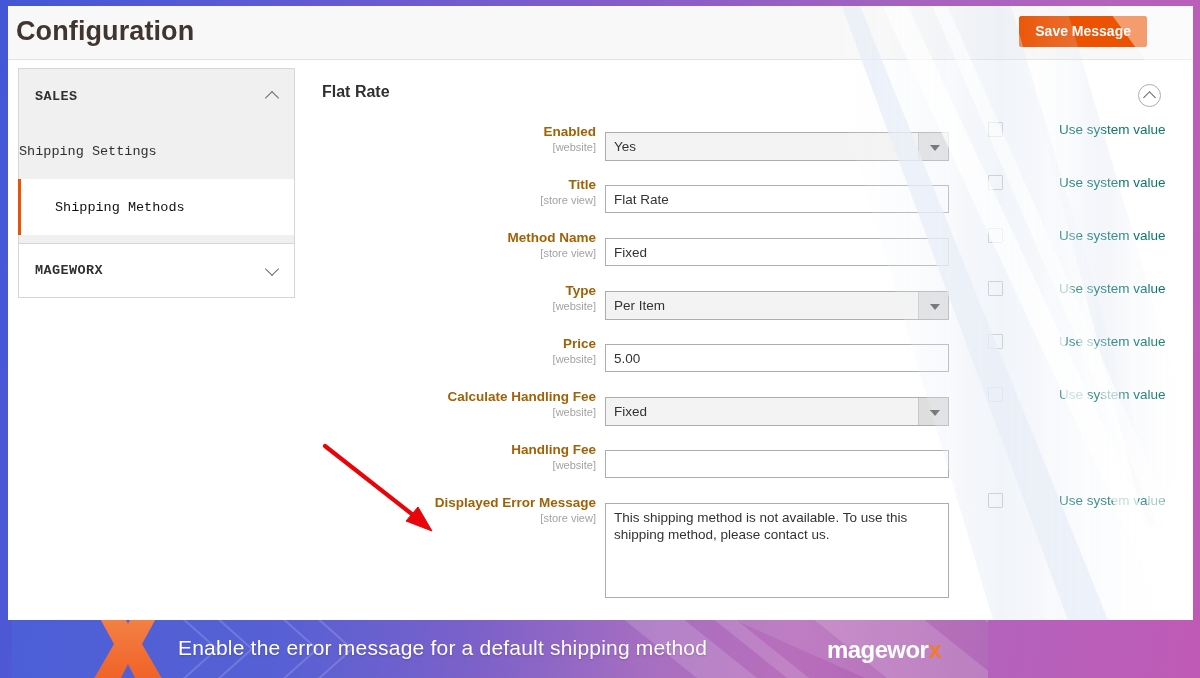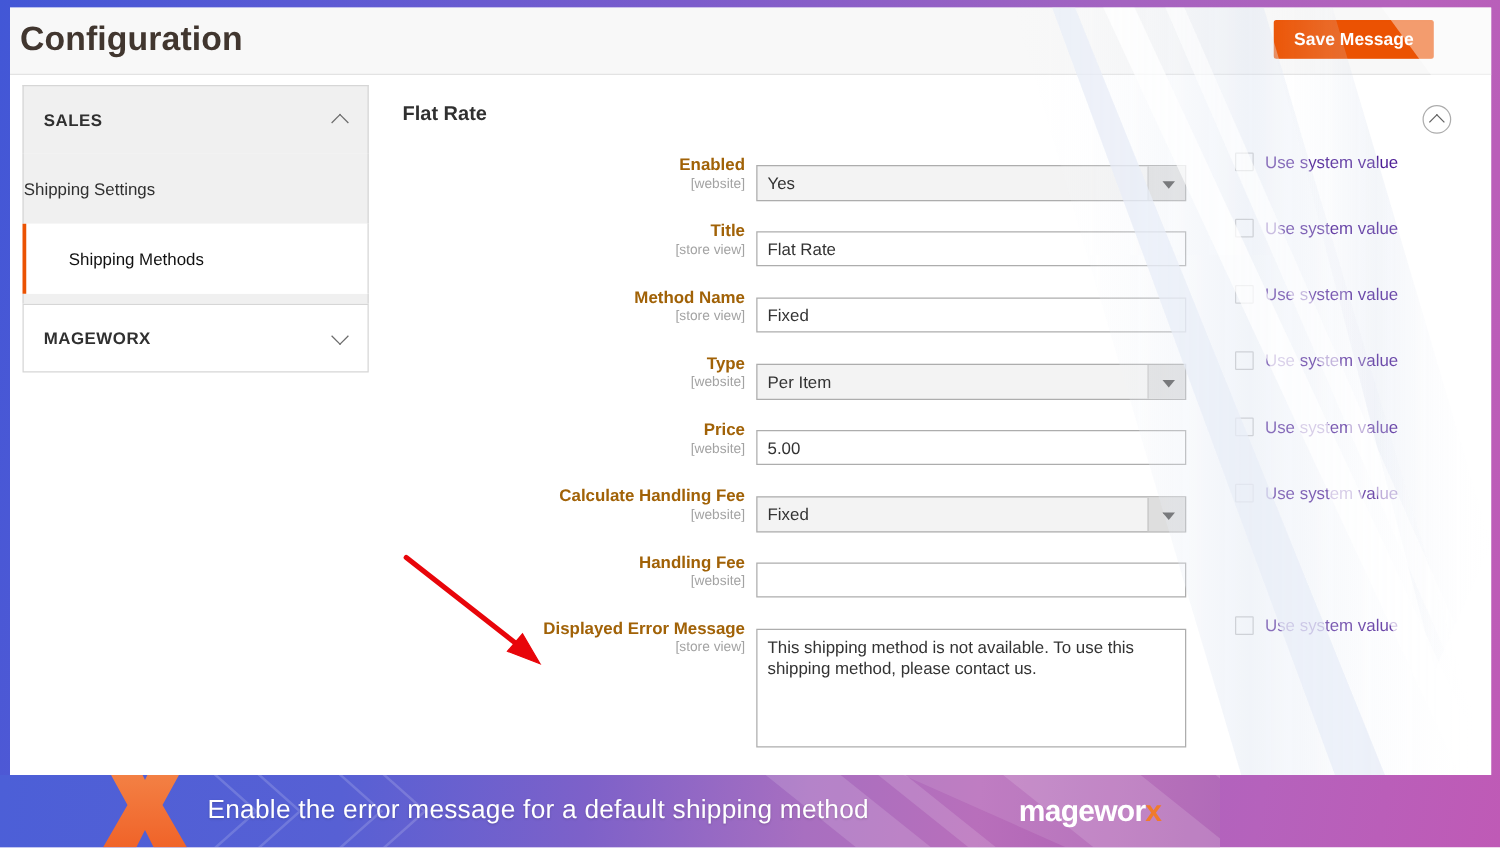--- a/index.html
+++ b/index.html
@@ -65,20 +65,21 @@
     font-family: "Liberation Sans", sans-serif;
     line-height: 1;
   }
 
   
   #sidebar {
     position: absolute;
     left: 10px;
     top: 62px;
     width: 277px;
+    font-family: Liberation Mono, monospace;
   }
   .sb-section {
     background: #f0f0f0;
     border: 1px solid #d6d6d6;
     border-bottom: none;
     height: 55px;
     display: flex;
     align-items: center;
     padding: 0 14px 0 16px;
     cursor: pointer;
@@ -279,21 +280,22 @@
     cursor: pointer;
   }
   .sysval .box {
     width: 15px; height: 15px;
     border: 1px solid #c2c2c2;
     background: #fff;
     border-radius: 1px;
   }
   .sysval .txtlbl {
     font-size: 13.5px;
-    color: #4c1d95;
+    color: #0f766e;
+    margin-left: 47px;
   }
 
   
   #sheen {
     position: absolute;
     left: 0; top: 0;
     width: 1185px; height: 614px;
     pointer-events: none;
     opacity: 0.95;
   }
@@ -302,21 +304,21 @@
   #arrow-svg {
     position: absolute;
     left: 0; top: 0;
     width: 1185px; height: 614px;
     pointer-events: none;
   }
 
   
   #banner {
     position: absolute;
-    left: 0;
+    left: 12px;
     top: 620px;
     width: 976px;
     height: 58px;
     overflow: hidden;
     background: linear-gradient(95deg, #4c5fd7 0%, #5760d4 28%, #7d61c9 48%, #a86fc0 66%, #b86fbb 80%, #a95ab0 100%);
   }
   #banner-caption {
     position: absolute;
     left: 166px;
     top: 16px;

